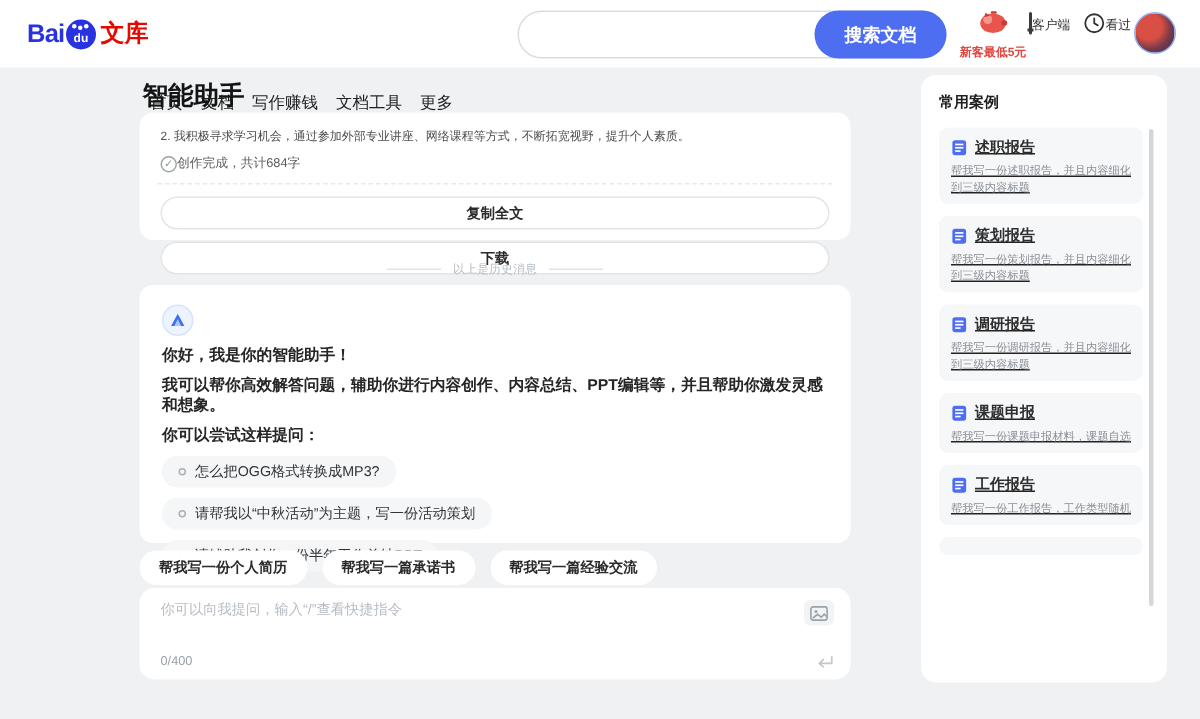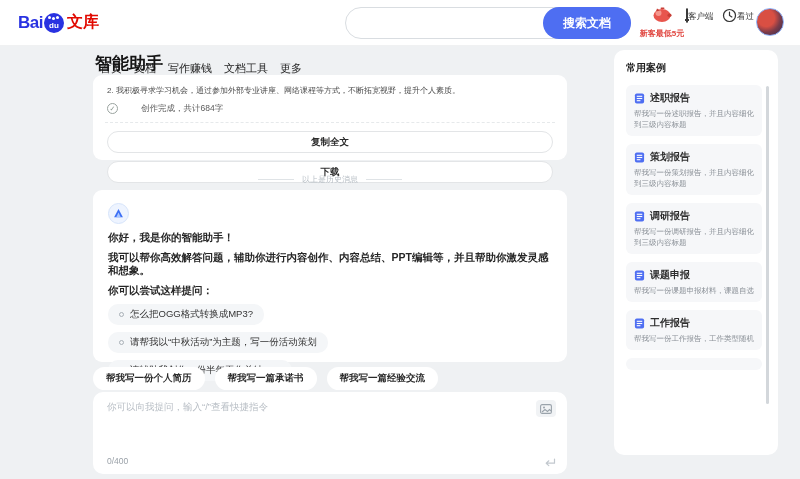--- a/index.html
+++ b/index.html
@@ -54,21 +54,21 @@
     border:1.5px solid #8fb0f5; cursor:pointer;
   }
   
   .page-title { position:absolute; left:95px; top:52px; font-size:17px; font-weight:bold; color:#141414; }
   .card { position:absolute; background:#fff; border-radius:9px; }
   .history-card { left:93px; top:75px; width:474px; height:85px; }
   .tail-text {
     padding:10px 14px 0 14px; font-size:8px; color:#4d4d4d;
     white-space:nowrap; overflow:hidden;
   }
-  .status-row { display:flex; gap:23px; margin:7px 14px 0; }
+  .status-row { display:flex; align-items:center; gap:0; margin:7px 14px 0; }
   .check-icon {
     width:11px; height:11px; border:1px solid #9aa39f; border-radius:50%;
     color:#8a968f; font-size:7px; display:flex; align-items:center; justify-content:center;
   }
   .status-text { font-size:8.5px; color:#5c5c5c; }
   .dash-divider { margin:7px 12px 0; border-top:1px dashed #e6e9eb; }
   .btn-row { display:flex; gap:8px; margin:8px 14px 0;flex-direction:column; }
   .btn {
     height:22px; border-radius:12px; font-size:9.5px; font-weight:bold;
     padding:0 12px; cursor:pointer; font-family:inherit;
@@ -95,38 +95,38 @@
   .chip-bullet { width:5px; height:5px; border:1px solid #a9b0b7; border-radius:50%; }
   .example-chip span.t { font-size:9.5px; color:#333; }
   .chat-card .chip-holder { display:block; }
   
   .quick-row { position:absolute; left:93px; top:367px; display:flex; gap:10px; }
   .quick-pill {
     background:#fff; border:none; border-radius:12px; padding:5px 13px;
     font-size:9.5px; font-weight:bold; color:#2b2b2b; cursor:pointer; font-family:inherit;
   }
   
-  .input-card { left:93px; top:392px; width:474px; height:82px; border-radius:10px; }
+  .input-card { left:93px; top:392px; width:474px; height:61px; border-radius:10px; }
   .prompt-input {
     position:absolute; left:14px; top:8px; width:420px; height:34px;
     border:none; outline:none; resize:none; background:transparent;
     font-size:9.5px; color:#333; font-family:inherit; line-height:14px;
   }
   .prompt-input::placeholder { color:#b7bdc4; }
   .img-btn {
     position:absolute; right:11px; top:8px; width:20px; height:17px; border-radius:4px;
     background:#f1f3f5; display:flex; align-items:center; justify-content:center; cursor:pointer;
   }
   .counter { position:absolute; left:14px; bottom:8px; font-size:8.5px; color:#9aa1a8; }
   .enter-btn { position:absolute; right:11px; bottom:6px; cursor:pointer; line-height:0; }
   
   .sidebar { left:582px; top:50px; width:164px; height:405px; border-radius:10px; padding:11px 0 0 12px; overflow:hidden;margin-left:32px; }
   .sidebar-title { font-size:10px; font-weight:bold; color:#1f1f1f; }
   .case-list { margin-top:10px; padding-right:16px; }
-  .case-item { background:#f6f7f9; border-radius:6px; padding:6px 8px; margin-bottom:8px; cursor:pointer; }
+  .case-item { background:#f6f7f9; border-radius:6px; padding:6px 8px; margin-bottom:8px; cursor:pointer;text-decoration:underline; }
   .case-head { display:flex; align-items:center; gap:5px; }
   .case-title { font-size:10px; font-weight:bold; color:#2e2e2e; }
   .case-desc { margin-top:3px; font-size:7.5px; color:#8a9097; line-height:11px; }
   .sb-scrollbar {
     position:absolute; right:9px; top:36px; width:3px; height:318px;
     background:#d3d7db; border-radius:2px;
   }
 </style>
 </head>
 <body>

